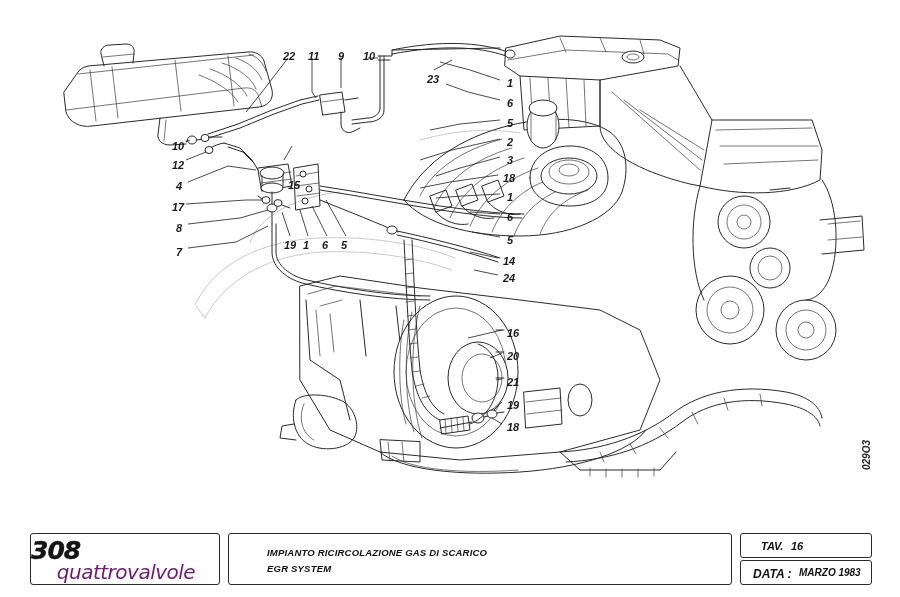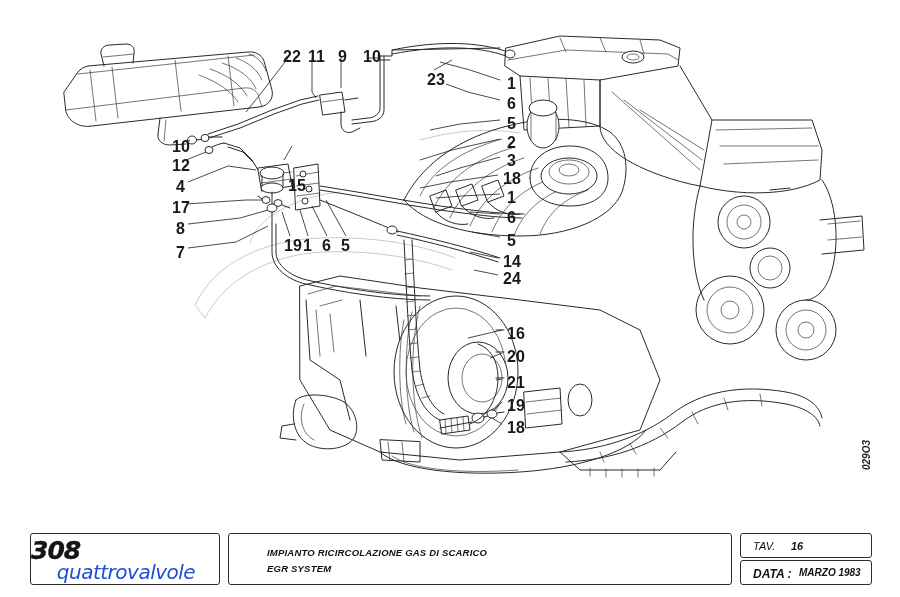--- a/index.html
+++ b/index.html
@@ -18,25 +18,26 @@
   #drawing {
     position: absolute;
     left: 0;
     top: 0;
     width: 900px;
     height: 597px;
   }
   .callout {
     position: absolute;
     font-family: "Liberation Sans", sans-serif;
-    font-size: 16px;
+    font-size: 11px;
     font-weight: bold;
     color: #1a1a1a;
     line-height: 11px;
     white-space: nowrap;
+    font-style: italic;
   }
   
   .tb-box {
     position: absolute;
     border: 1px solid #2b2b2b;
     border-radius: 3px;
     background: #ffffff;
     box-sizing: border-box;
   }
   #tb-logo {
@@ -79,41 +80,41 @@
   }
   .logo-qv {
     position: absolute;
     left: 0;
     top: 26px;
     width: 190px;
     text-align: center;
     font-family: "DejaVu Sans", sans-serif;
     font-size: 20px;
     font-style: italic;
-    color: #1d4ed8;
+    color: #701a75;
     letter-spacing: -0.5px;
   }
   .desc-line {
     position: absolute;
     left: 38px;
     font-family: "Liberation Sans", sans-serif;
     font-size: 9.5px;
     font-weight: bold;
     font-style: italic;
     color: #111;
     letter-spacing: 0.2px;
   }
   #desc-it { top: 13px; }
   #desc-en { top: 29px; }
   .tav-label {
     position: absolute;
-    left: 12px;
+    left: 20px;
     top: 6px;
     font-size: 11px;
-    font-weight: normal;
+    font-weight: bold;
     font-style: italic;
     color: #111;
   }
   .tav-value {
     position: absolute;
     left: 50px;
     top: 6px;
     font-size: 11px;
     font-weight: bold;
     font-style: italic;

